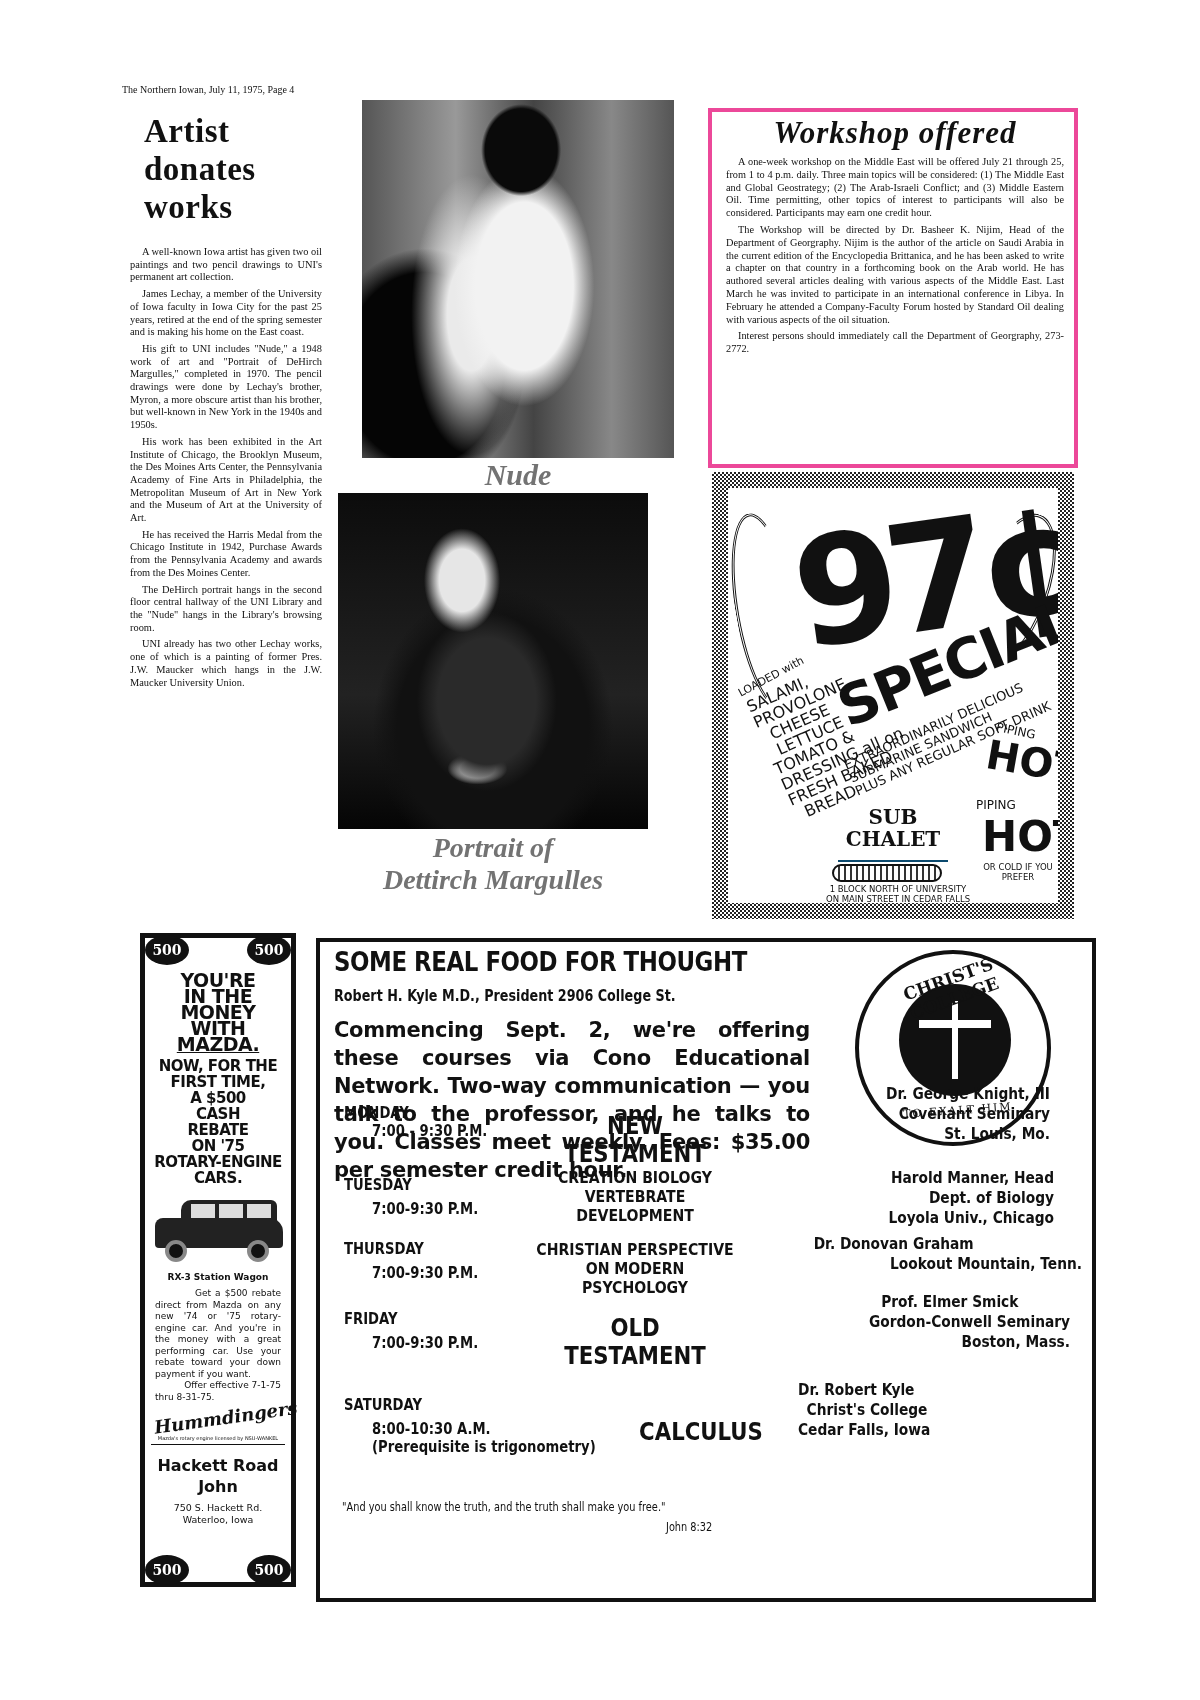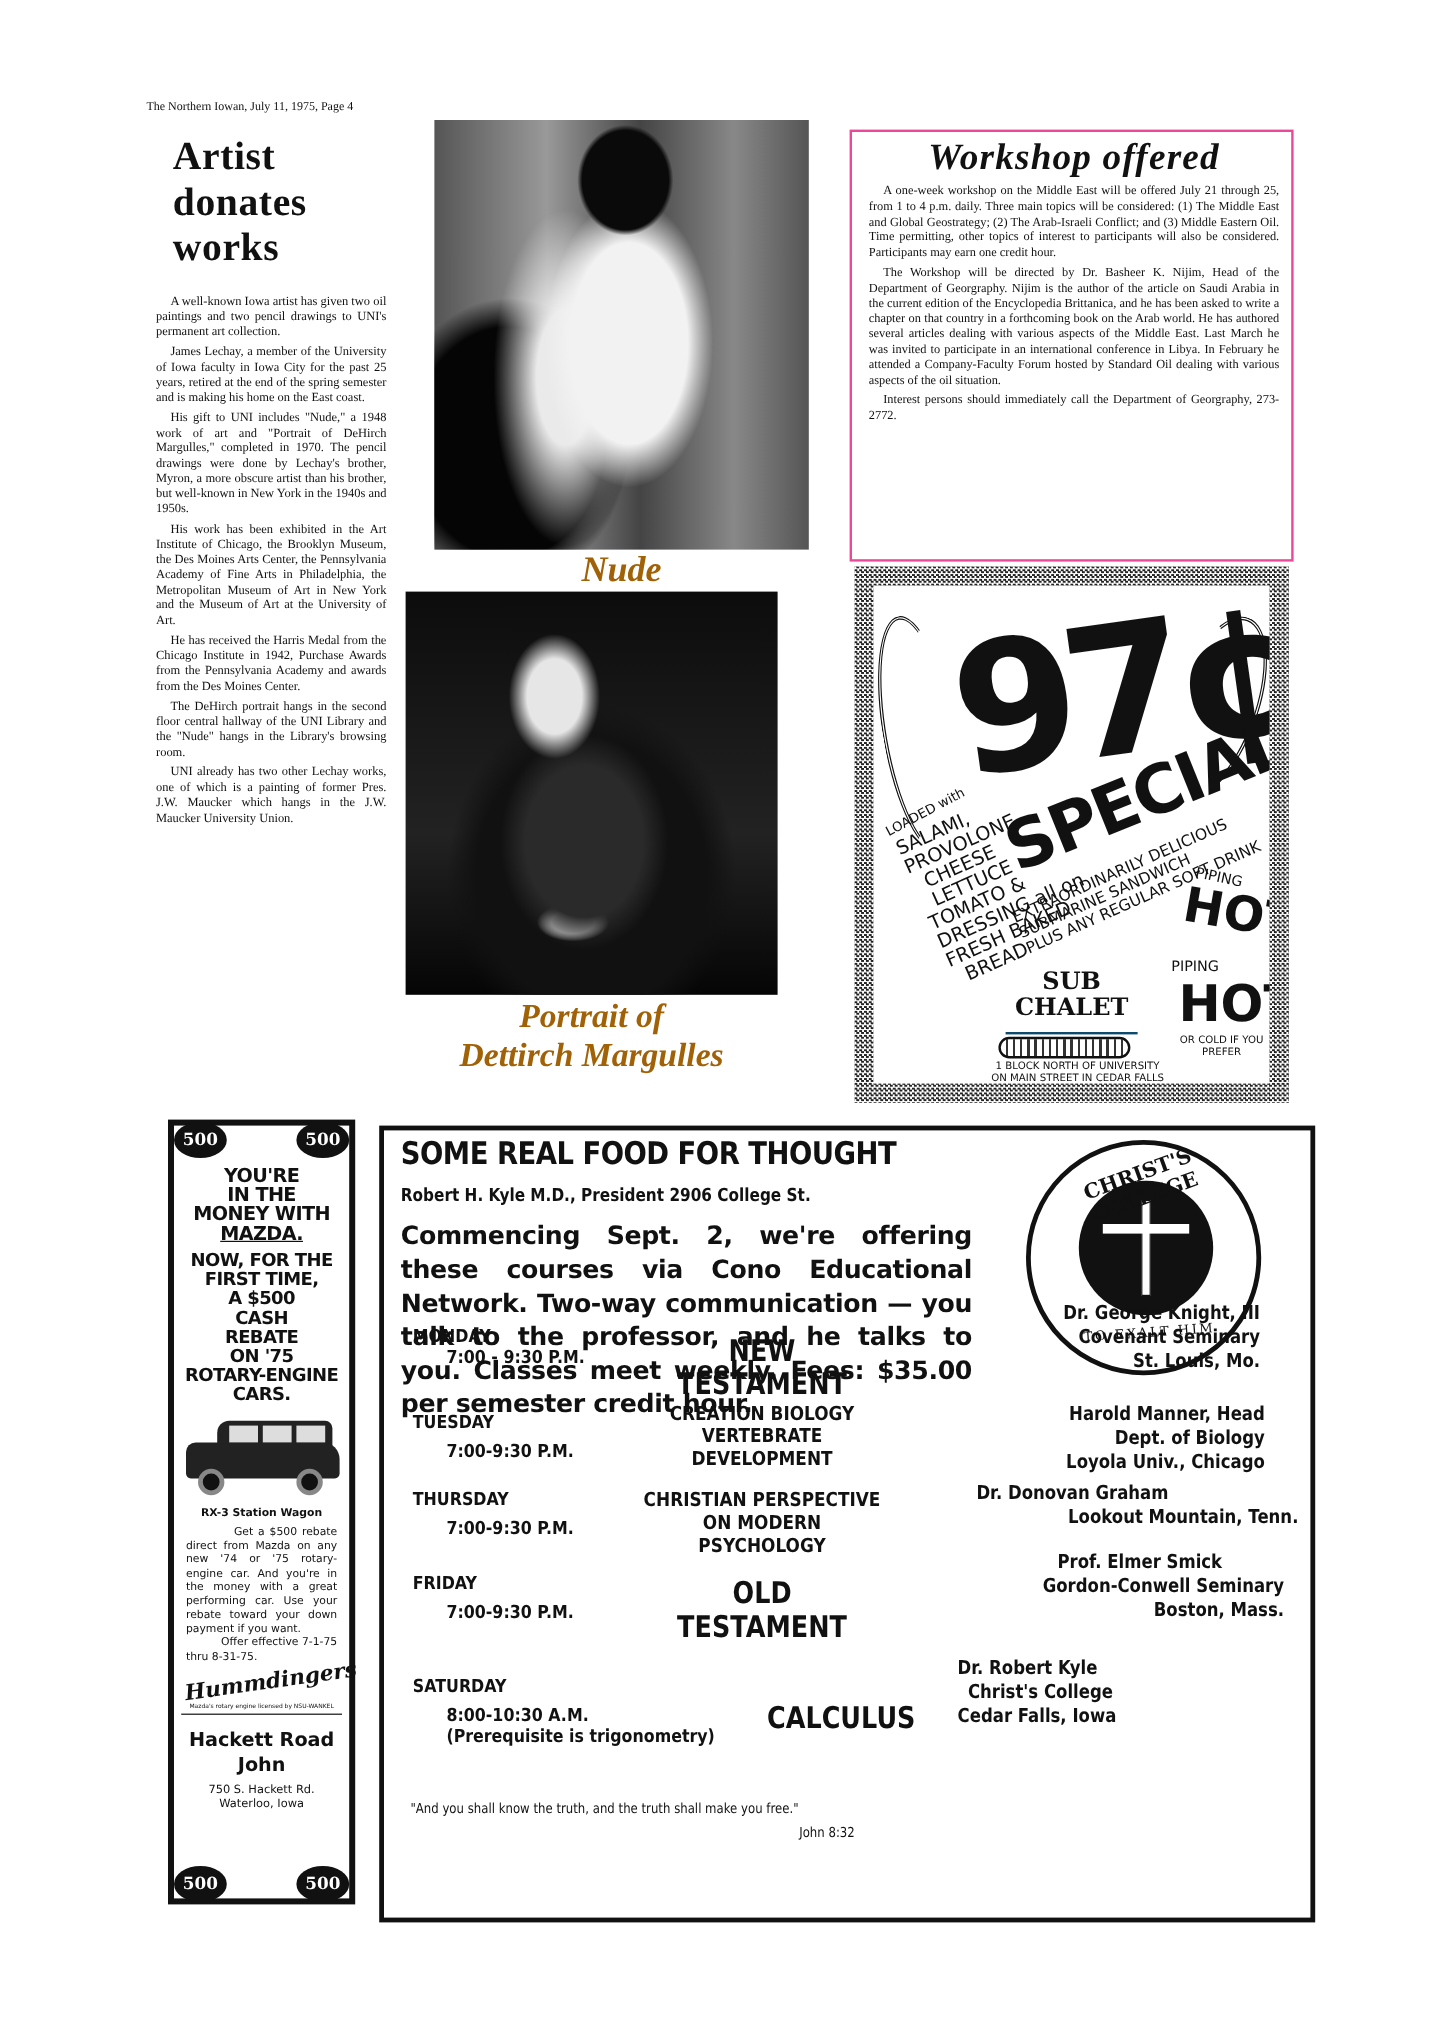--- a/index.html
+++ b/index.html
@@ -24,26 +24,26 @@
       linear-gradient(90deg, #555 0%, #999 30%, #444 55%, #888 80%, #555 100%);
   }
   .photo-portrait { left: 338px; top: 493px; width: 310px; height: 336px;
     background:
       radial-gradient(ellipse 38px 52px at 40% 26%, #e6e6e6 60%, transparent 100%),
       radial-gradient(ellipse 70px 90px at 48% 62%, #2a2a2a 70%, transparent 100%),
       radial-gradient(ellipse 30px 16px at 45% 82%, #cfcfcf 60%, transparent 100%),
       radial-gradient(ellipse 120px 140px at 50% 70%, #111 80%, transparent 100%),
       linear-gradient(180deg, #0c0c0c 0%, #222 60%, #050505 100%);
   }
-  .caption { position: absolute; font-family: "Liberation Serif", serif; font-weight: 700; font-style: italic; text-align: center; color: #a16207; }
+  .caption { position: absolute; font-family: "Liberation Serif", serif; font-weight: 700; font-style: italic; text-align: center; color: #737373; }
   .caption-nude { left: 362px; top: 458px; width: 312px; font-size: 30px; line-height: 34px; }
   .caption-portrait { left: 338px; top: 832px; width: 310px; font-size: 28px; line-height: 32px; }
 
   
-  .workshop { position: absolute; left: 708px; top: 108px; width: 370px; height: 360px; border: 2px solid #ec4899; padding: 4px 10px 0 14px; }
+  .workshop { position: absolute; left: 708px; top: 108px; width: 370px; height: 360px; border: 4px solid #ec4899; padding: 4px 10px 0 14px; }
   .workshop h2 { font-family: "Liberation Serif", serif; font-weight: 700; font-style: italic; font-size: 31px; line-height: 34px; text-align: center; margin-bottom: 6px; letter-spacing: 1px; }
   .workshop p { font-family: "Liberation Serif", serif; font-size: 10.3px; line-height: 12.8px; text-align: justify; text-indent: 12px; margin-bottom: 4px; }
 
   
   .subad { position: absolute; left: 712px; top: 472px; width: 362px; height: 447px;
     background: repeating-conic-gradient(#222 0% 25%, #fff 0% 50%) 0 0 / 4px 4px; padding: 16px; }
   .subad-inner { position: relative; width: 100%; height: 100%; background: #fff; overflow: hidden; }
   .arc { position: absolute; border: 3px double #111; border-radius: 50%; }
   .arc-l { left: 8px; top: 24px; width: 60px; height: 200px; border-right-color: transparent; border-bottom-color: transparent; transform: rotate(-10deg); }
   .arc-r { right: 10px; top: 22px; width: 70px; height: 160px; border-left-color: transparent; border-bottom-color: transparent; transform: rotate(20deg); }
@@ -58,21 +58,21 @@
   .hot2 { position: absolute; left: 254px; top: 328px; font-family: "DejaVu Sans", sans-serif; font-weight: 900; font-size: 42px; line-height: 42px; }
   .cold { position: absolute; left: 252px; top: 374px; width: 76px; text-align: center; font-family: "DejaVu Sans", sans-serif; font-size: 8.5px; line-height: 10px; }
   .logo-sub { position: absolute; left: 110px; top: 318px; width: 110px; height: 56px; text-align: center; font-family: "DejaVu Serif", serif; font-weight: 700; font-size: 20px; line-height: 22px; border-bottom: 2px solid #0c4a6e; }
   .sandwich { position: absolute; left: 104px; top: 376px; width: 110px; height: 18px; border: 2px solid #111; border-radius: 10px; background: repeating-linear-gradient(90deg, #fff 0 4px, #333 4px 6px); }
   .directions { position: absolute; left: 20px; top: 396px; width: 300px; text-align: center; font-family: "DejaVu Sans", sans-serif; font-size: 8.5px; line-height: 10px; }
 
   
   .mazda { position: absolute; left: 140px; top: 933px; width: 156px; height: 654px; border: 5px solid #111; background: #fff; padding: 34px 6px 6px 6px; text-align: center; }
   .bill { position: absolute; top: -3px; width: 44px; height: 30px; border-radius: 50%; background: #111; color: #fff; font-family: "DejaVu Serif", serif; font-weight: 700; font-size: 14px; line-height: 30px; text-align: center; }
   .bill.tl { left: 0; } .bill.tr { right: 0; } .bill.bl { left: 0; top: auto; bottom: -3px; } .bill.br { right: 0; top: auto; bottom: -3px; }
-  .mazda-head { font-family: "DejaVu Sans", sans-serif; font-weight: 900; font-size: 16px; line-height: 16px; letter-spacing: -0.5px; }
+  .mazda-head { font-family: "DejaVu Sans", sans-serif; font-weight: 900; font-size: 19px; line-height: 16px; letter-spacing: -0.5px; }
   .mazda-head u { text-decoration: underline; }
   .mazda-head2 { font-family: "DejaVu Sans", sans-serif; font-weight: 900; font-size: 15px; line-height: 16px; margin-top: 6px; letter-spacing: -0.5px; }
   .car { position: relative; width: 136px; height: 76px; margin: 6px auto 4px; }
   .car .body { position: absolute; left: 4px; top: 26px; width: 128px; height: 30px; background: #222; border-radius: 8px 14px 4px 4px; }
   .car .roof { position: absolute; left: 30px; top: 8px; width: 96px; height: 24px; background: #222; border-radius: 10px 6px 0 0; }
   .car .win { position: absolute; top: 12px; height: 14px; background: #ddd; }
   .car .wheel { position: absolute; top: 48px; width: 22px; height: 22px; border-radius: 50%; background: #111; border: 4px solid #888; }
   .model { font-family: "DejaVu Sans", sans-serif; font-weight: 700; font-size: 9px; margin-bottom: 6px; }
   .mazda-body { font-family: "DejaVu Sans", sans-serif; font-size: 9px; line-height: 11.5px; text-align: justify; padding: 0 4px; }
   .mazda-body .ind { text-indent: 40px; }

